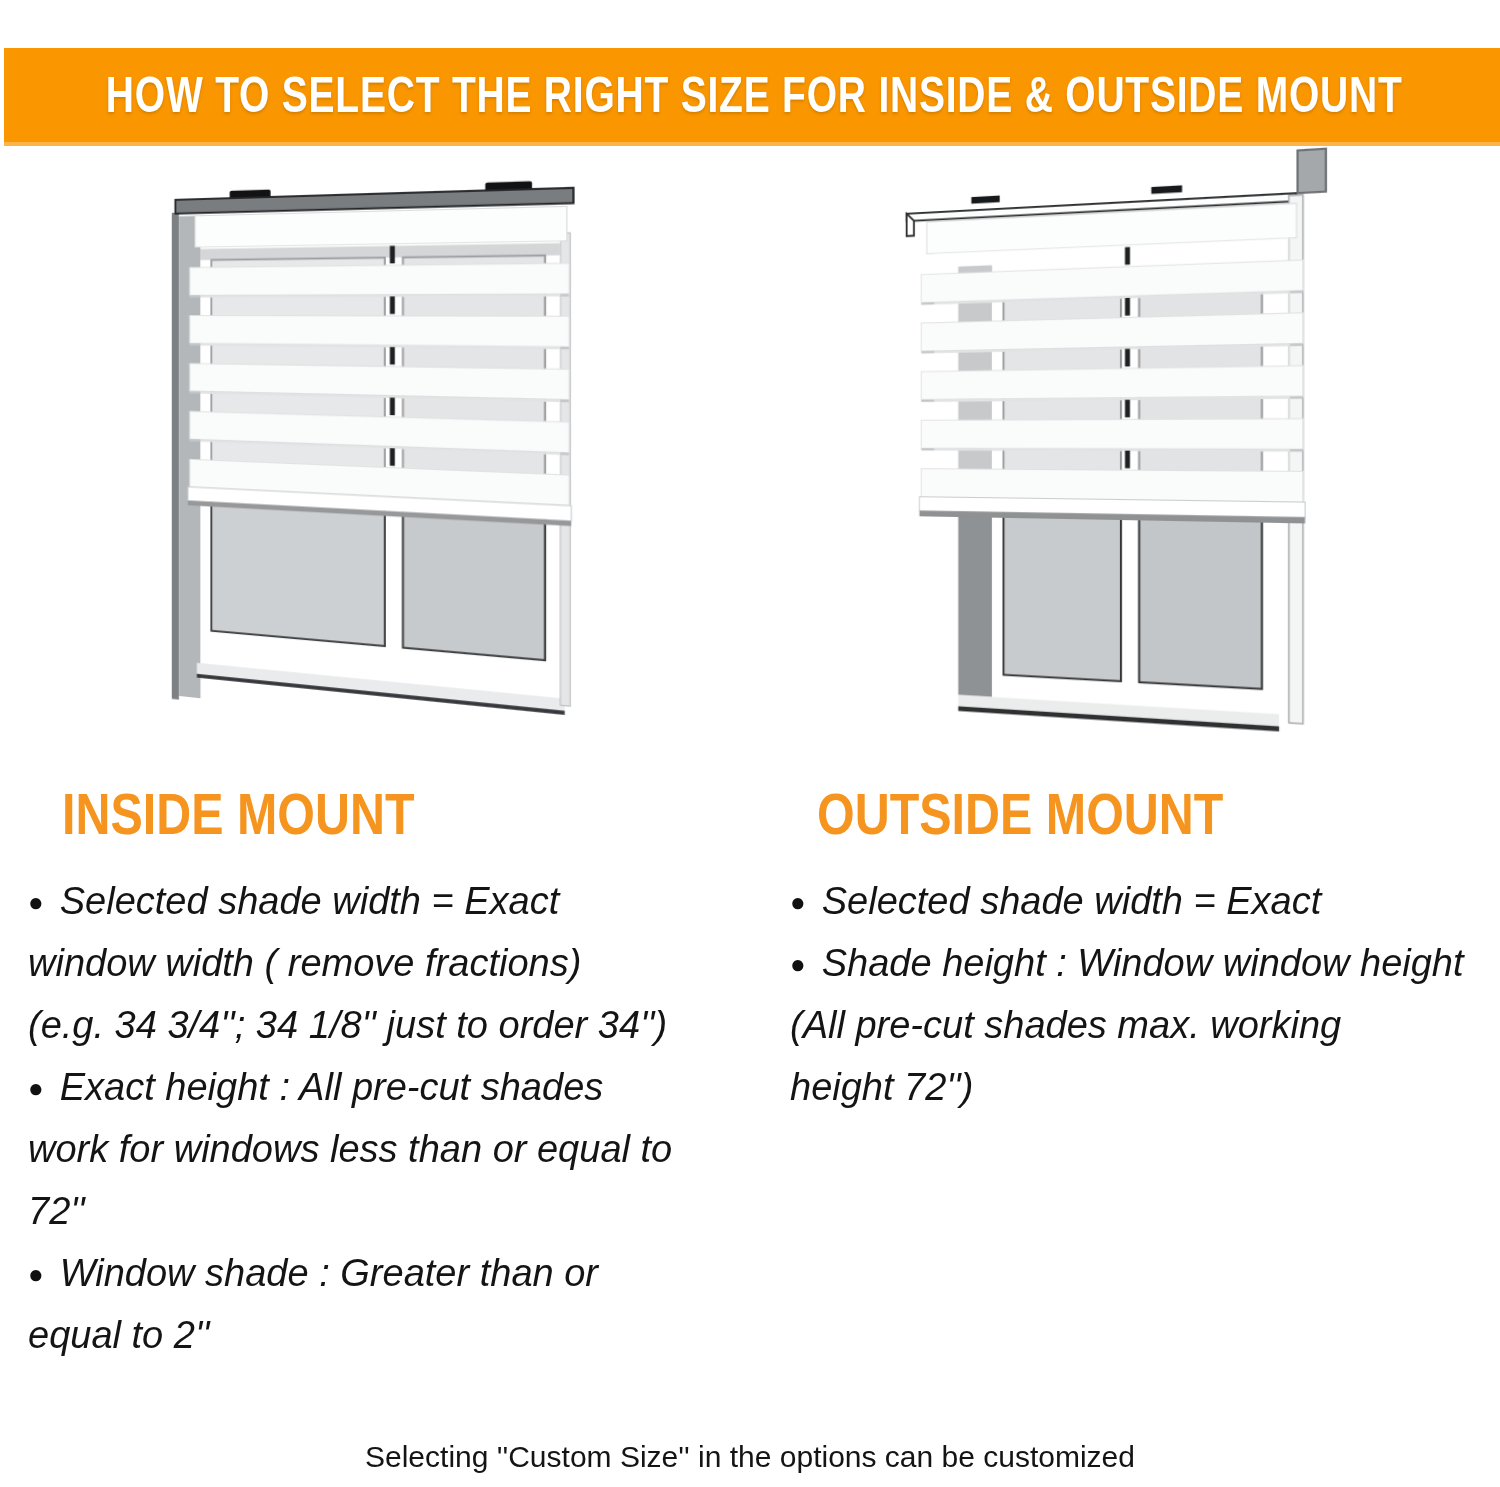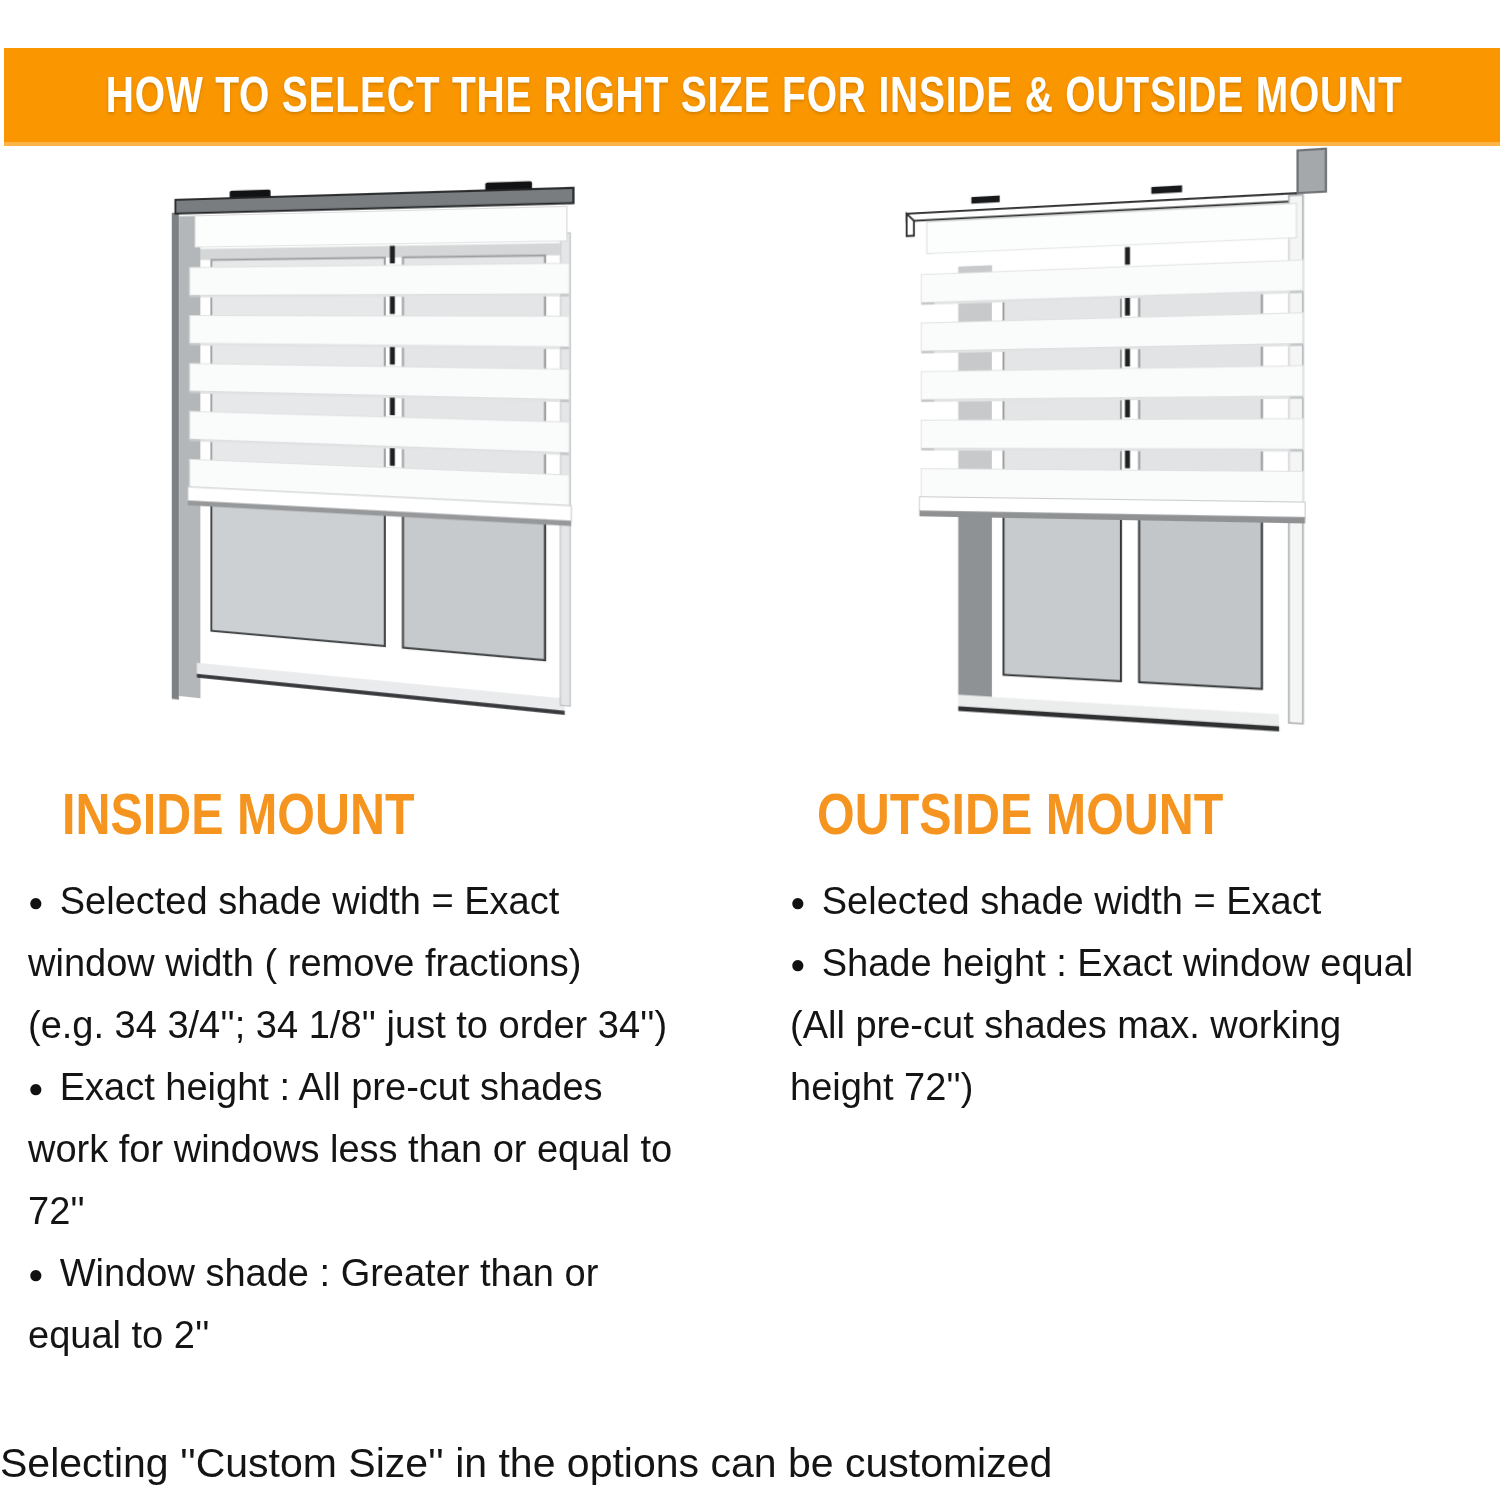--- a/index.html
+++ b/index.html
@@ -28,28 +28,28 @@
   .heading{
     position:absolute;top:781px;color:#F5941E;font-weight:bold;font-size:57px;
     white-space:nowrap;transform:scaleX(0.85);transform-origin:left top;letter-spacing:0;
   }
   .heading-inside{left:62px;}
   .heading-outside{left:817px;}
   
   .col{position:absolute;top:870px;font-size:38px;color:#141414;}
   .col-inside{left:28px;width:740px;}
   .col-outside{left:790px;width:700px;}
-  .line{height:62px;line-height:62px;white-space:nowrap;}
+  .line{height:62px;line-height:62px;white-space:nowrap;font-style:italic;}
   .bullet{
     display:inline-block;font-size:26px;margin-right:16px;vertical-align:3px;color:#111;
   }
   
   .footer{
-    position:absolute;left:0;top:1440px;width:1500px;text-align:left;
-    font-size:41px;color:#141414;
+    position:absolute;left:0;top:1440px;width:1500px;text-align:center;
+    font-size:30px;color:#141414;
   }
 </style>
 </head>
 <body>
 
 <div class="page">
 
   <div class="banner">
     <div class="banner-title">HOW TO SELECT THE RIGHT SIZE FOR INSIDE &amp; OUTSIDE MOUNT</div>
   </div>
@@ -141,20 +141,20 @@
     <div class="line"><span>(e.g. 34 3/4''; 34 1/8'' just to order 34'')</span></div>
     <div class="line"><span class="bullet">●</span><span>Exact height : All pre-cut shades</span></div>
     <div class="line"><span>work for windows less than or equal to</span></div>
     <div class="line"><span>72''</span></div>
     <div class="line"><span class="bullet">●</span><span>Window shade : Greater than or</span></div>
     <div class="line"><span>equal to 2''</span></div>
   </div>
 
   <div class="col col-outside">
     <div class="line"><span class="bullet">●</span><span>Selected shade width = Exact</span></div>
-    <div class="line"><span class="bullet">●</span><span>Shade height : Exact window equal</span></div>
+    <div class="line"><span class="bullet">●</span><span>Shade height : Window window height</span></div>
     <div class="line"><span>(All pre-cut shades max. working</span></div>
     <div class="line"><span>height 72'')</span></div>
   </div>
 
   <div class="footer">Selecting ''Custom Size'' in the options can be customized</div>
 
 </div>
 
 </body></html>

